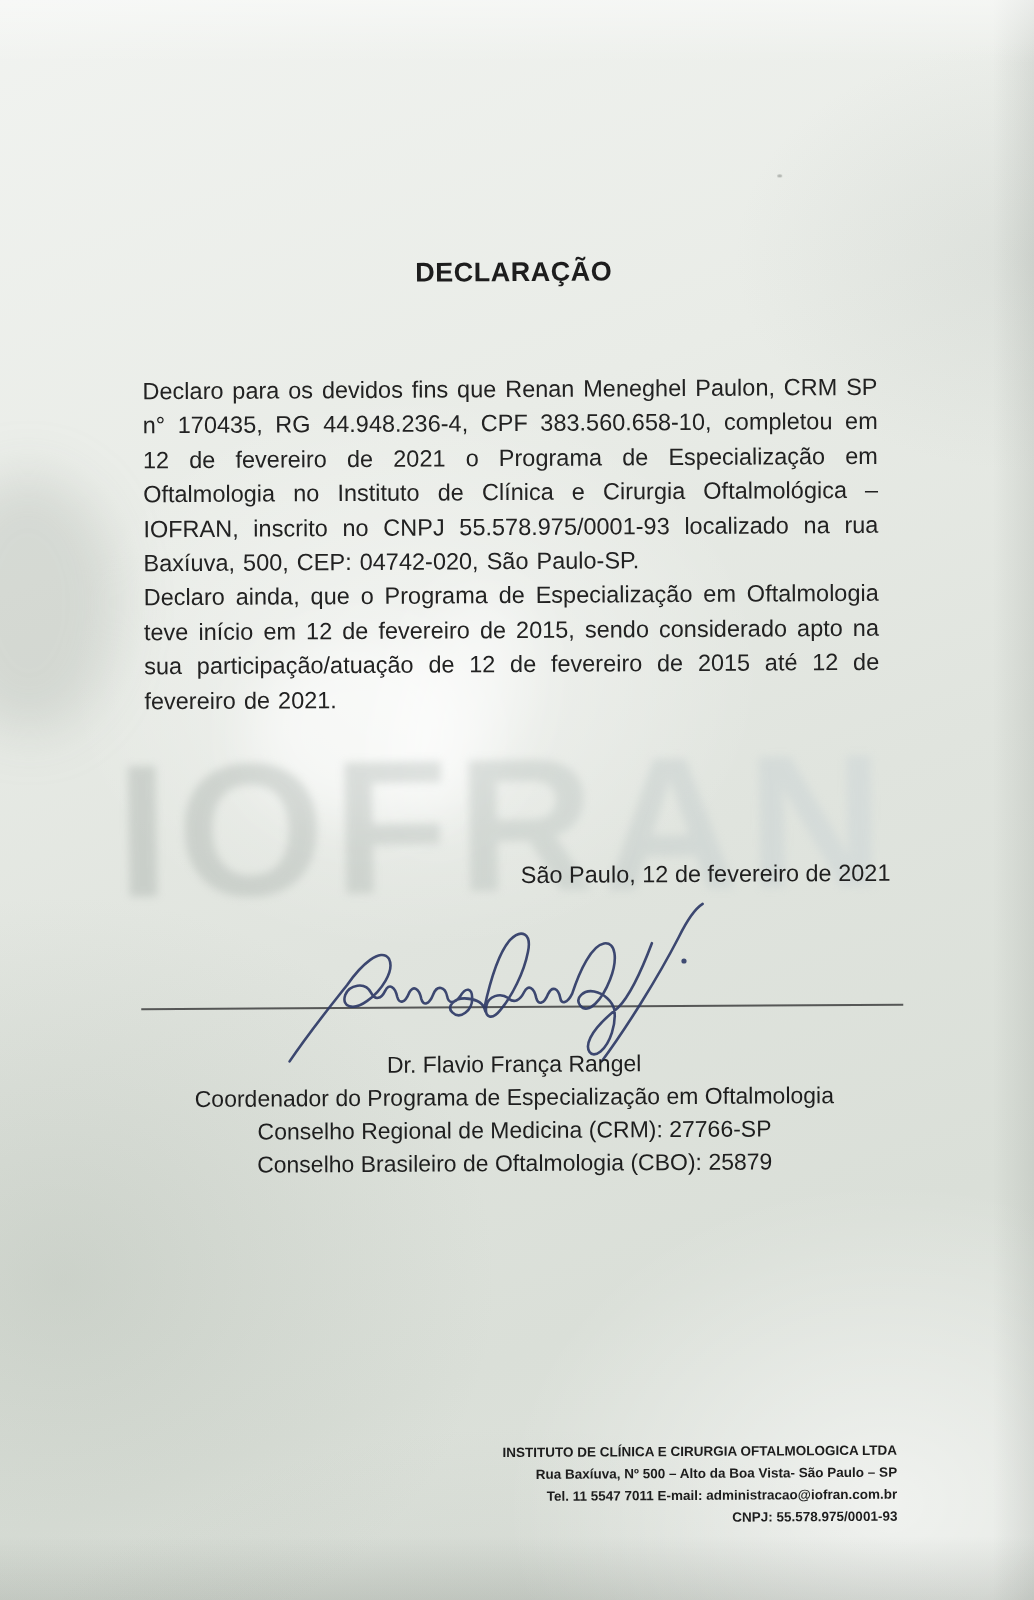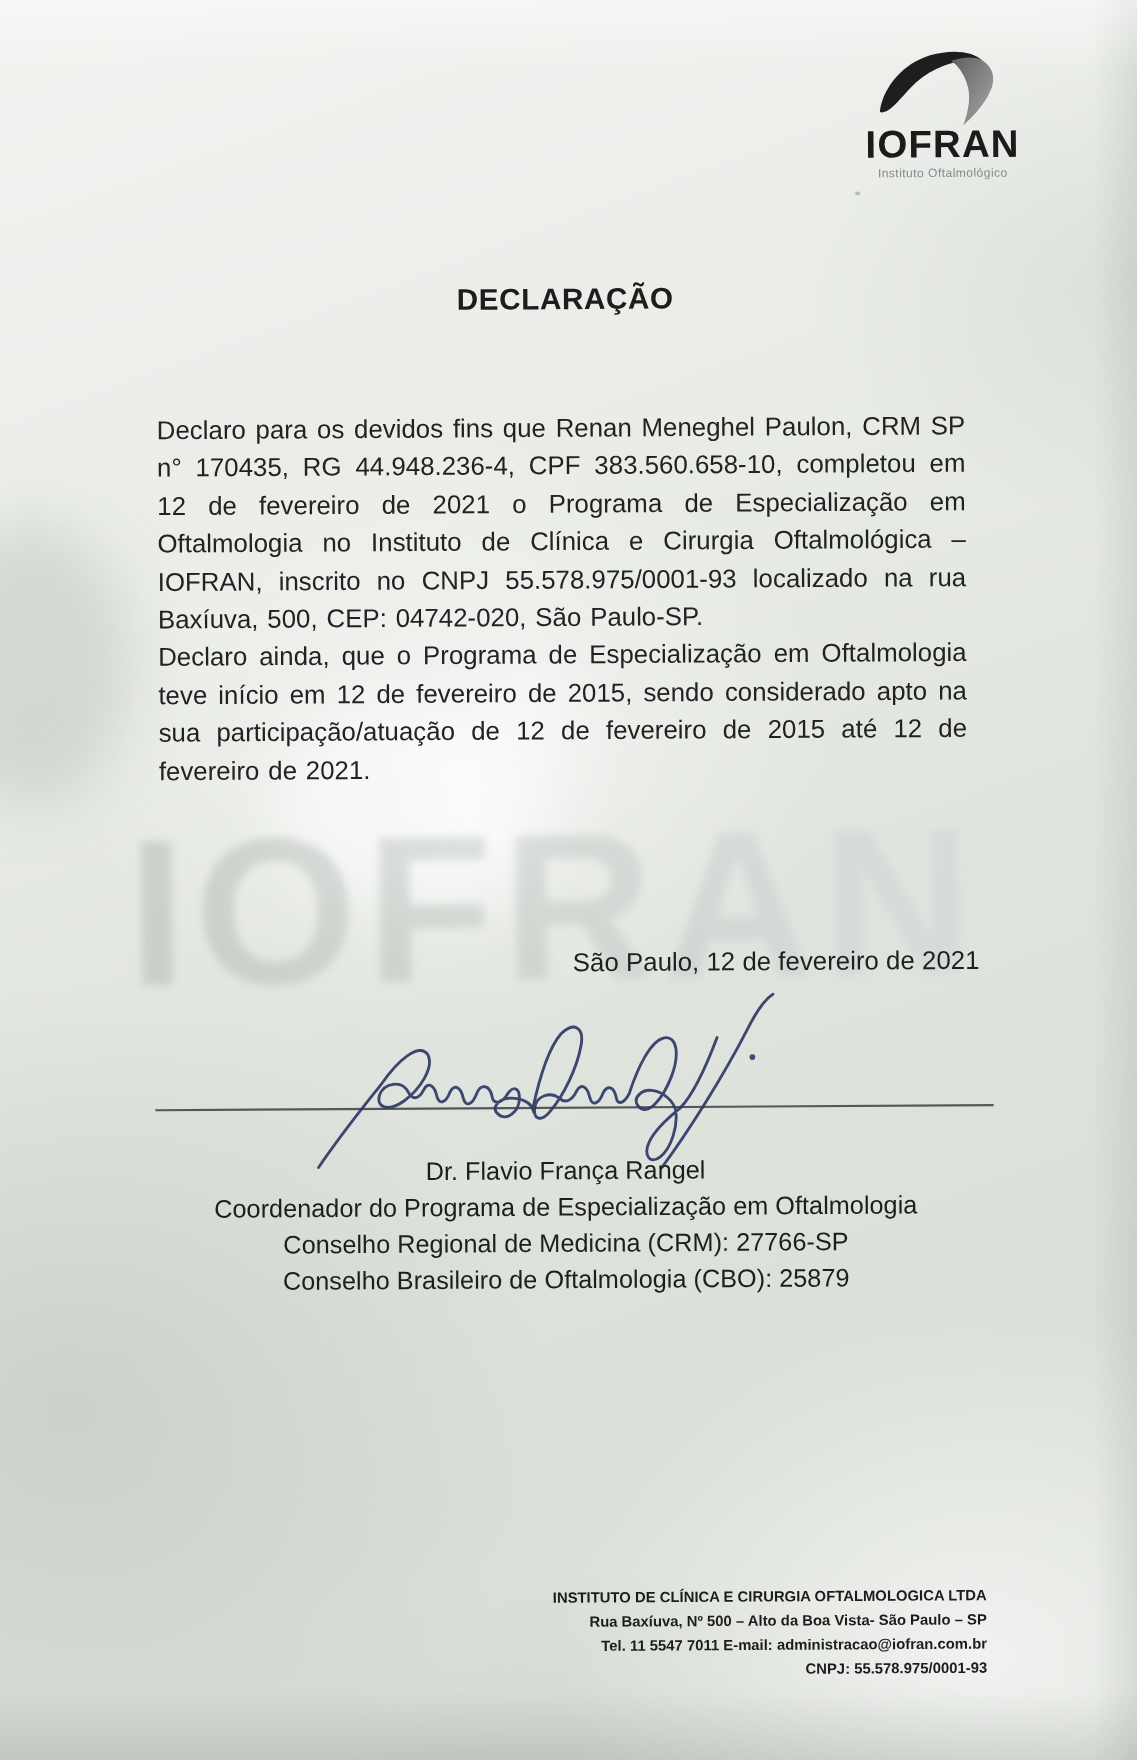--- a/index.html
+++ b/index.html
@@ -59,34 +59,20 @@
 <body>
 
 <div class="page">
   <div class="content">
 
     <div class="blob b1"></div>
     <div class="blob b2"></div>
     <div class="blob b3"></div>
     <div class="speck"></div>
 
-    <div class="logo">
-      <svg width="136" height="72" viewBox="0 0 150 80">
-        <defs>
-          <linearGradient id="gg" x1="0" y1="0" x2="1" y2="1">
-            <stop offset="0" stop-color="#5f5f5f"></stop>
-            <stop offset="1" stop-color="#a8a8a8"></stop>
-          </linearGradient>
-        </defs>
-        <path d="M 12 62 C 16 38, 36 15, 63 7 C 85 1, 105 3, 115 12 C 93 10, 67 18, 49 34 C 37 45, 27 59, 19 63 C 14 65, 11 65, 12 62 Z" fill="#1e1e1e"></path>
-        <path d="M 115 12 C 125 18, 129 28, 125 40 C 119 56, 107 68, 96 78 C 102 62, 104 48, 100 36 C 97 27, 92 18, 84 13 C 94 9, 107 8, 115 12 Z" fill="url(#gg)"></path>
-      </svg>
-      <div class="brand">IOFRAN</div>
-      <div class="tagline">Instituto Oftalmológico</div>
-    </div>
 
     <div class="title">DECLARAÇÃO</div>
 
     <div class="bodytext">
       <p>Declaro para os devidos fins que Renan Meneghel Paulon, CRM SP n° 170435, RG 44.948.236-4, CPF 383.560.658-10, completou em 12 de fevereiro de 2021 o Programa de Especialização em Oftalmologia no Instituto de Clínica e Cirurgia Oftalmológica – IOFRAN, inscrito no CNPJ 55.578.975/0001-93 localizado na rua Baxíuva, 500, CEP: 04742-020, São Paulo-SP.</p>
       <p>Declaro ainda, que o Programa de Especialização em Oftalmologia teve início em 12 de fevereiro de 2015, sendo considerado apto na sua participação/atuação de 12 de fevereiro de 2015 até 12 de fevereiro de 2021.</p>
     </div>
 
     <div class="watermark">IOFRAN</div>
 

